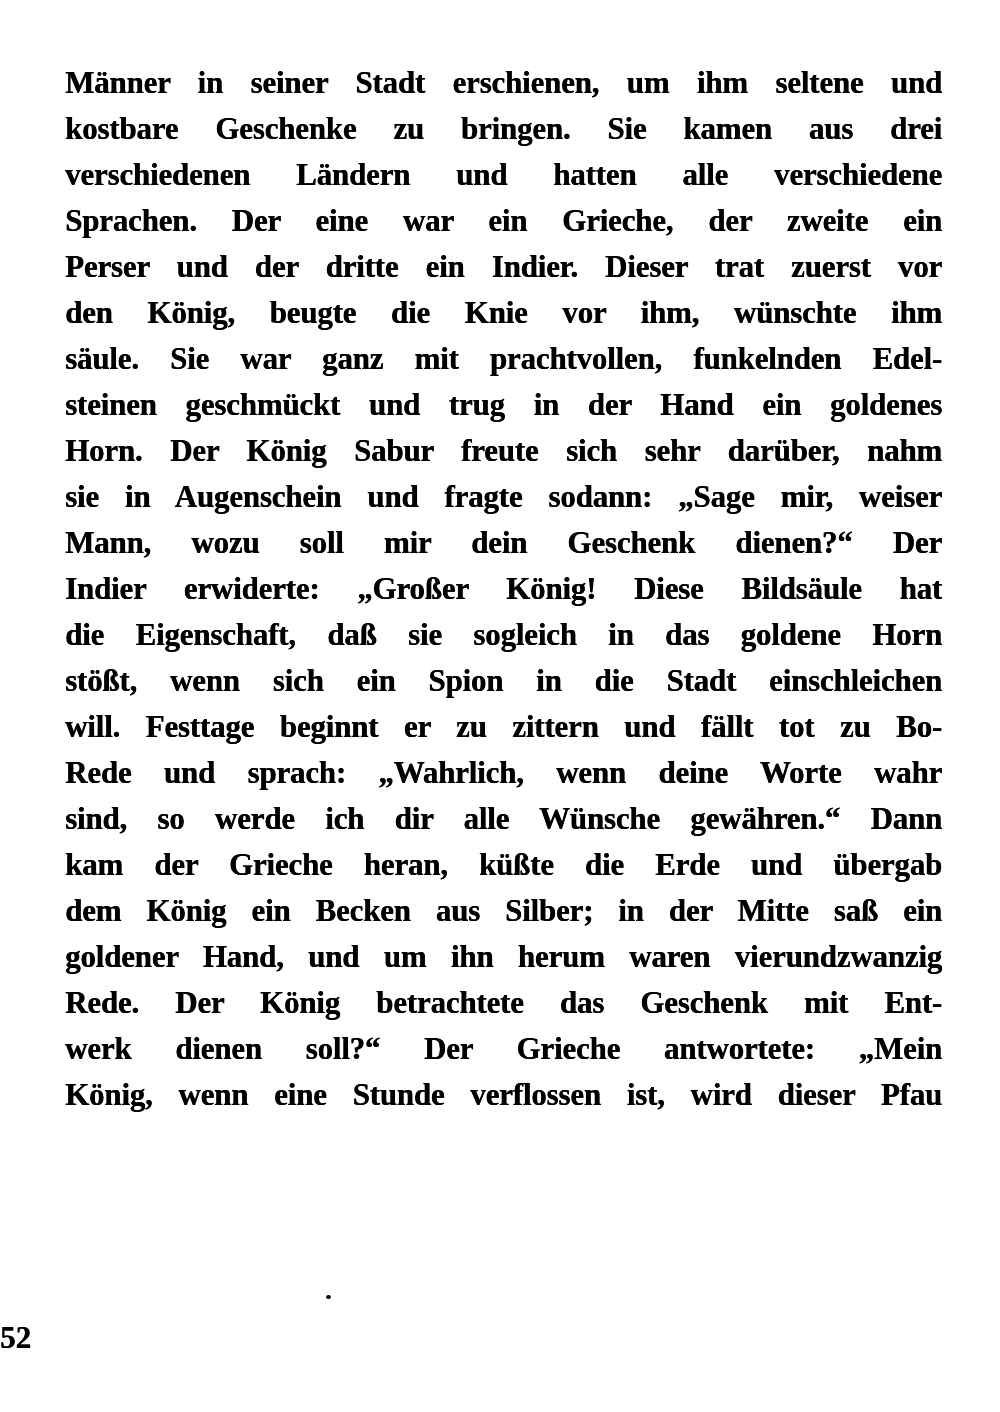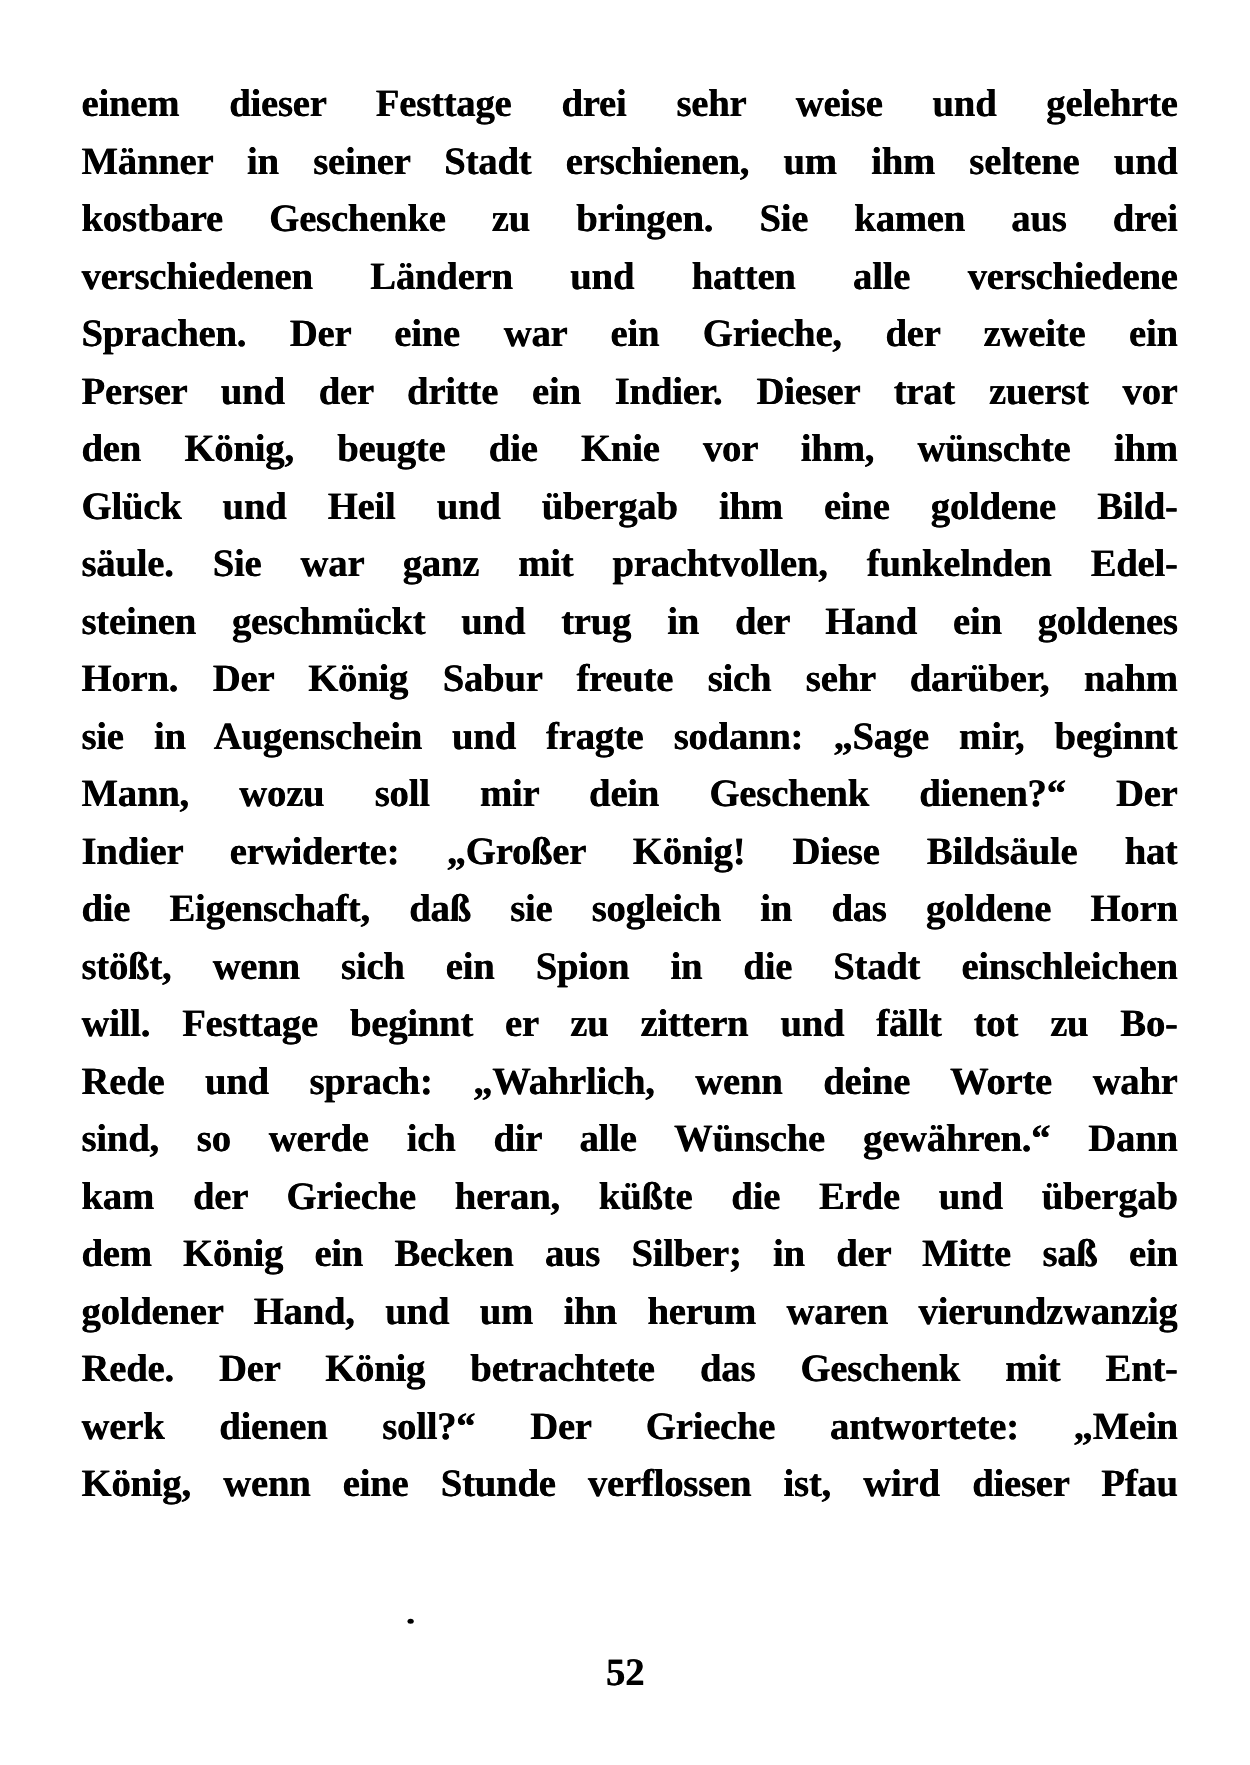--- a/index.html
+++ b/index.html
@@ -37,21 +37,20 @@
     word-spacing: 1px;
     color: #000000;
     
     text-shadow: 0.4px 0 0 #000;
   }
   .page-number {
     position: absolute;
     top: 1318px;
     left: 0;
     width: 1000px;
-    text-align: center;
     font-size: 31px;
     font-weight: 700;
     line-height: 40px;
     color: #000000;
     text-shadow: 0.4px 0 0 #000;
   }
   .ink-speck {
     position: absolute;
     left: 326px;
     top: 1295px;
@@ -60,32 +59,30 @@
     background: #000000;
     border-radius: 50%;
   }
 </style>
 </head>
 <body>
 
 <div class="scan-page">
 
   <div class="text-block">
-    <div class="text-line">einem dieser Festtage drei sehr weise und gelehrte</div>
     <div class="text-line">Männer in seiner Stadt erschienen, um ihm seltene und</div>
     <div class="text-line">kostbare Geschenke zu bringen. Sie kamen aus drei</div>
     <div class="text-line">verschiedenen Ländern und hatten alle verschiedene</div>
     <div class="text-line">Sprachen. Der eine war ein Grieche, der zweite ein</div>
     <div class="text-line">Perser und der dritte ein Indier. Dieser trat zuerst vor</div>
     <div class="text-line">den König, beugte die Knie vor ihm, wünschte ihm</div>
-    <div class="text-line">Glück und Heil und übergab ihm eine goldene Bild-</div>
     <div class="text-line">säule. Sie war ganz mit prachtvollen, funkelnden Edel-</div>
     <div class="text-line">steinen geschmückt und trug in der Hand ein goldenes</div>
     <div class="text-line">Horn. Der König Sabur freute sich sehr darüber, nahm</div>
-    <div class="text-line">sie in Augenschein und fragte sodann: „Sage mir, beginnt</div>
+    <div class="text-line">sie in Augenschein und fragte sodann: „Sage mir, weiser</div>
     <div class="text-line">Mann, wozu soll mir dein Geschenk dienen?“ Der</div>
     <div class="text-line">Indier erwiderte: „Großer König! Diese Bildsäule hat</div>
     <div class="text-line">die Eigenschaft, daß sie sogleich in das goldene Horn</div>
     <div class="text-line">stößt, wenn sich ein Spion in die Stadt einschleichen</div>
     <div class="text-line">will. Festtage beginnt er zu zittern und fällt tot zu Bo-</div>
     <div class="text-line">Rede und sprach: „Wahrlich, wenn deine Worte wahr</div>
     <div class="text-line">sind, so werde ich dir alle Wünsche gewähren.“ Dann</div>
     <div class="text-line">kam der Grieche heran, küßte die Erde und übergab</div>
     <div class="text-line">dem König ein Becken aus Silber; in der Mitte saß ein</div>
     <div class="text-line">goldener Hand, und um ihn herum waren vierundzwanzig</div>

